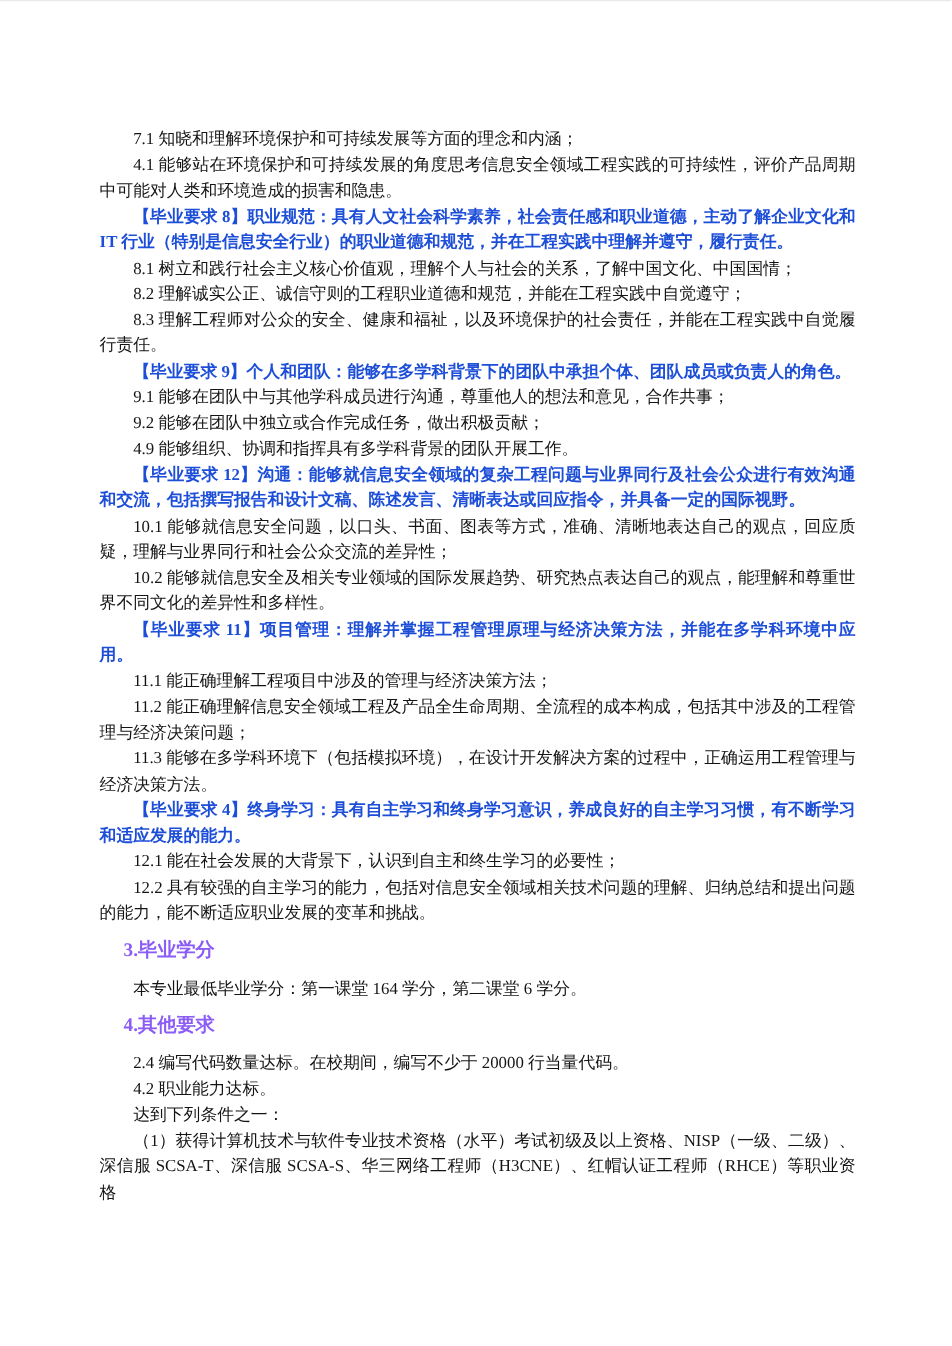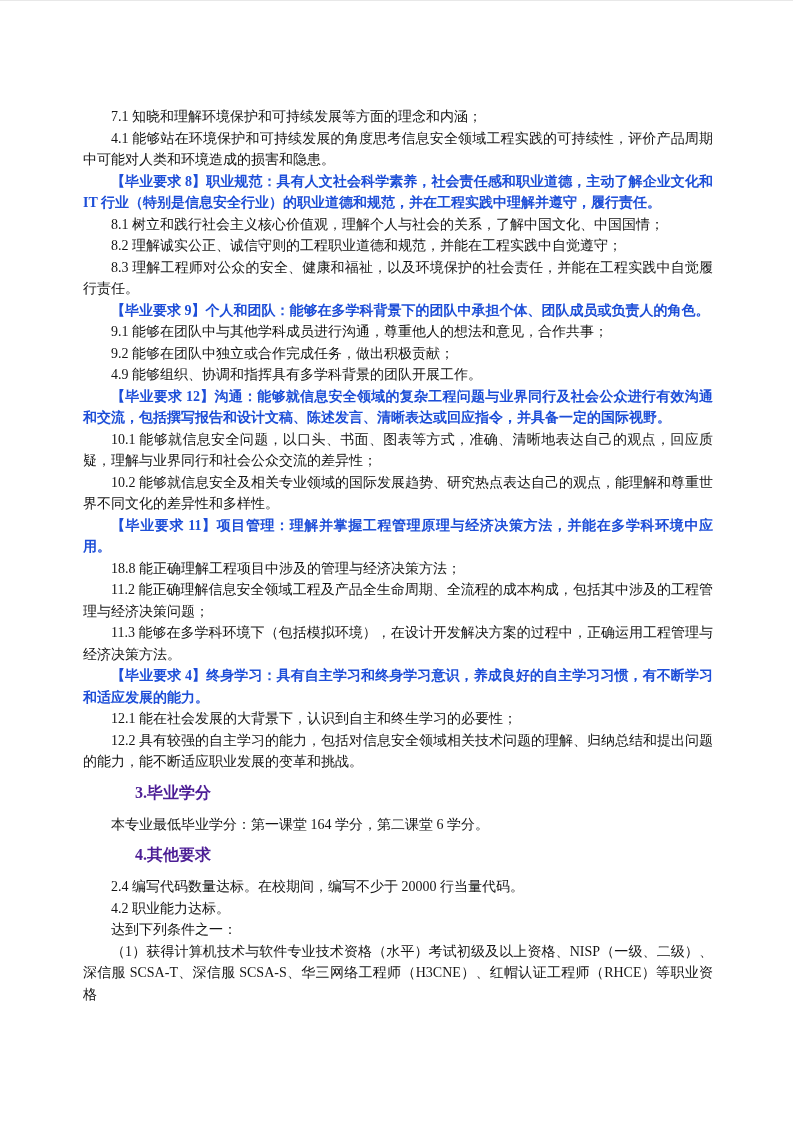--- a/index.html
+++ b/index.html
@@ -32,24 +32,24 @@
     word-break: break-all;
   }
   .doc-body p.para-bold {
     font-weight: bold;
     color: #1d4ed8;
   }
   .doc-body p.para-heading {
     font-size: 16px;
     font-weight: bold;
     line-height: 22px;
-    color: #4c1d95;
+    color: #8b5cf6;
     text-align: left;
     text-indent: 0;
-    margin: 9px 0 10px 52px;
+    margin: 9px 0 10px 20px;
     word-break: keep-all;
   }
 </style>
 </head>
 <body>
 
 <div class="page">
   <div class="doc-body">
       <p class="para-body">7.1 知晓和理解环境保护和可持续发展等方面的理念和内涵；</p>
       <p class="para-body">4.1 能够站在环境保护和可持续发展的角度思考信息安全领域工程实践的可持续性，评价产品周期中可能对人类和环境造成的损害和隐患。</p>
@@ -58,21 +58,21 @@
       <p class="para-body">8.2 理解诚实公正、诚信守则的工程职业道德和规范，并能在工程实践中自觉遵守；</p>
       <p class="para-body">8.3 理解工程师对公众的安全、健康和福祉，以及环境保护的社会责任，并能在工程实践中自觉履行责任。</p>
       <p class="para-bold">【毕业要求 9】个人和团队：能够在多学科背景下的团队中承担个体、团队成员或负责人的角色。</p>
       <p class="para-body">9.1 能够在团队中与其他学科成员进行沟通，尊重他人的想法和意见，合作共事；</p>
       <p class="para-body">9.2 能够在团队中独立或合作完成任务，做出积极贡献；</p>
       <p class="para-body">4.9 能够组织、协调和指挥具有多学科背景的团队开展工作。</p>
       <p class="para-bold">【毕业要求 12】沟通：能够就信息安全领域的复杂工程问题与业界同行及社会公众进行有效沟通和交流，包括撰写报告和设计文稿、陈述发言、清晰表达或回应指令，并具备一定的国际视野。</p>
       <p class="para-body">10.1 能够就信息安全问题，以口头、书面、图表等方式，准确、清晰地表达自己的观点，回应质疑，理解与业界同行和社会公众交流的差异性；</p>
       <p class="para-body">10.2 能够就信息安全及相关专业领域的国际发展趋势、研究热点表达自己的观点，能理解和尊重世界不同文化的差异性和多样性。</p>
       <p class="para-bold">【毕业要求 11】项目管理：理解并掌握工程管理原理与经济决策方法，并能在多学科环境中应用。</p>
-      <p class="para-body">18.8 能正确理解工程项目中涉及的管理与经济决策方法；</p>
+      <p class="para-body">11.1 能正确理解工程项目中涉及的管理与经济决策方法；</p>
       <p class="para-body">11.2 能正确理解信息安全领域工程及产品全生命周期、全流程的成本构成，包括其中涉及的工程管理与经济决策问题；</p>
       <p class="para-body">11.3 能够在多学科环境下（包括模拟环境），在设计开发解决方案的过程中，正确运用工程管理与经济决策方法。</p>
       <p class="para-bold">【毕业要求 4】终身学习：具有自主学习和终身学习意识，养成良好的自主学习习惯，有不断学习和适应发展的能力。</p>
       <p class="para-body">12.1 能在社会发展的大背景下，认识到自主和终生学习的必要性；</p>
       <p class="para-body">12.2 具有较强的自主学习的能力，包括对信息安全领域相关技术问题的理解、归纳总结和提出问题的能力，能不断适应职业发展的变革和挑战。</p>
       <p class="para-heading">3.毕业学分</p>
       <p class="para-body">本专业最低毕业学分：第一课堂 164 学分，第二课堂 6 学分。</p>
       <p class="para-heading">4.其他要求</p>
       <p class="para-body">2.4 编写代码数量达标。在校期间，编写不少于 20000 行当量代码。</p>
       <p class="para-body">4.2 职业能力达标。</p>

